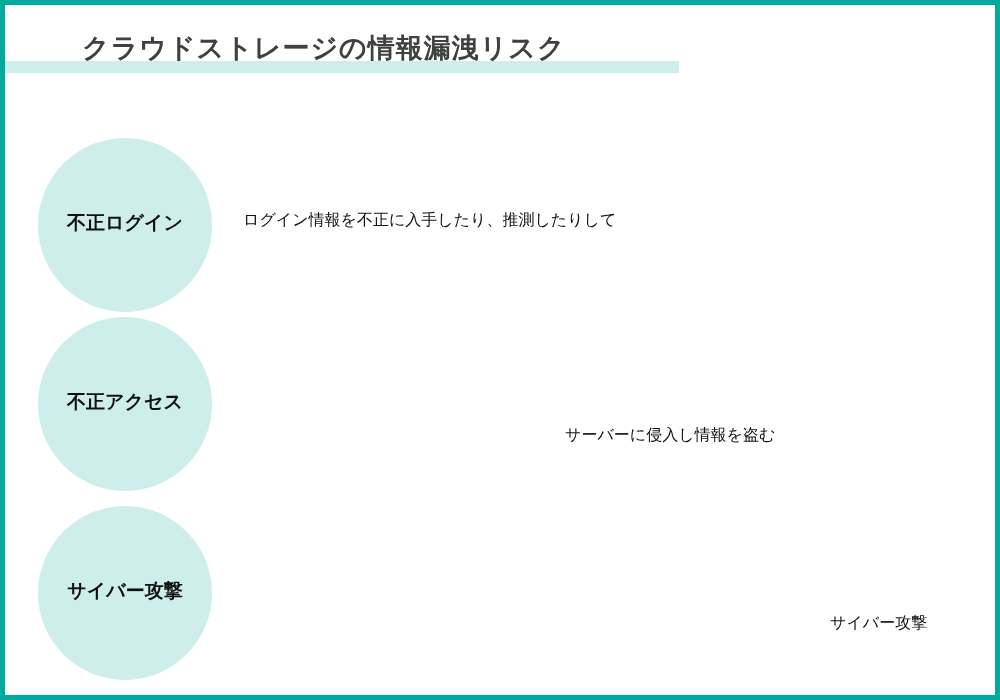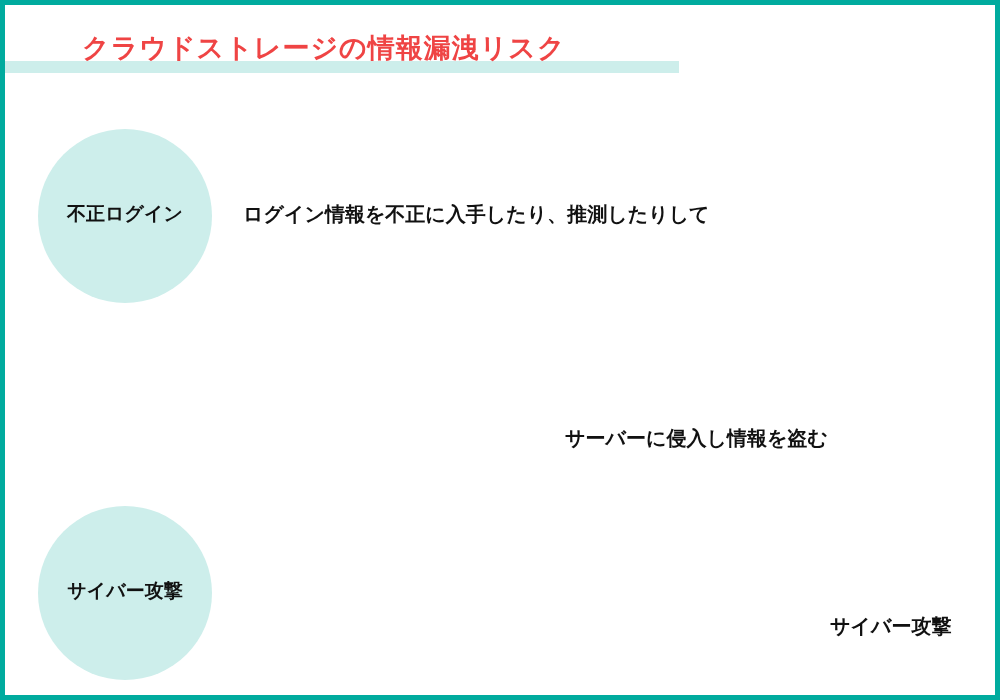--- a/index.html
+++ b/index.html
@@ -12,50 +12,53 @@
   .frame {
     position: absolute; left: 0; top: 0; width: 1000px; height: 700px;
     box-sizing: border-box; border: 5px solid #00ab9e;
   }
   .title-band {
     position: absolute; left: 5px; top: 61px; width: 674px; height: 12px;
     background: #cdeeeb;
   }
   .title {
     position: absolute; left: 82px; top: 30px; font-size: 27px; font-weight: bold;
-    letter-spacing: 1px; white-space: nowrap; color: #ef4444;
+    letter-spacing: 1px; white-space: nowrap; color: #404040;
   }
   .row { position: absolute; left: 0; width: 1000px; height: 175px; }
   .circle {
     position: absolute; left: 38px; top: 0; width: 174px; height: 174px;
     border-radius: 50%; background: #cdeeeb;
     display: flex; align-items: center; justify-content: center;
   }
   .circle span {
     font-size: 19px; font-weight: bold; white-space: nowrap; margin-top: -4px;
   }
   .desc1, .desc2 {
-    position: absolute; font-size: 20px; font-weight: bold; white-space: nowrap;
+    position: absolute; font-size: 16px; font-weight: normal; white-space: nowrap;
   }
 </style>
 </head>
 <body>
 
 <div class="frame"></div>
 <div class="title-band"></div>
 <div class="title">クラウドストレージの情報漏洩リスク</div>
 
-<div class="row" style="top:129px">
+<div class="row" style="top:138px">
   <div class="circle">
     <span>不正ログイン</span>
   </div>
   <div class="desc1" style="left:243px; top:72px">ログイン情報を不正に入手したり、推測したりして</div>
 </div>
 
 <div class="row" style="top:317px">
+  <div class="circle">
+    <span>不正アクセス</span>
+  </div>
   <div class="desc2" style="left:565px; top:108px">サーバーに侵入し情報を盗む</div>
 </div>
 
 <div class="row" style="top:506px">
   <div class="circle">
     <span>サイバー攻撃</span>
   </div>
   <div class="desc2" style="left:830px; top:107px">サイバー攻撃</div>
 </div>
 

